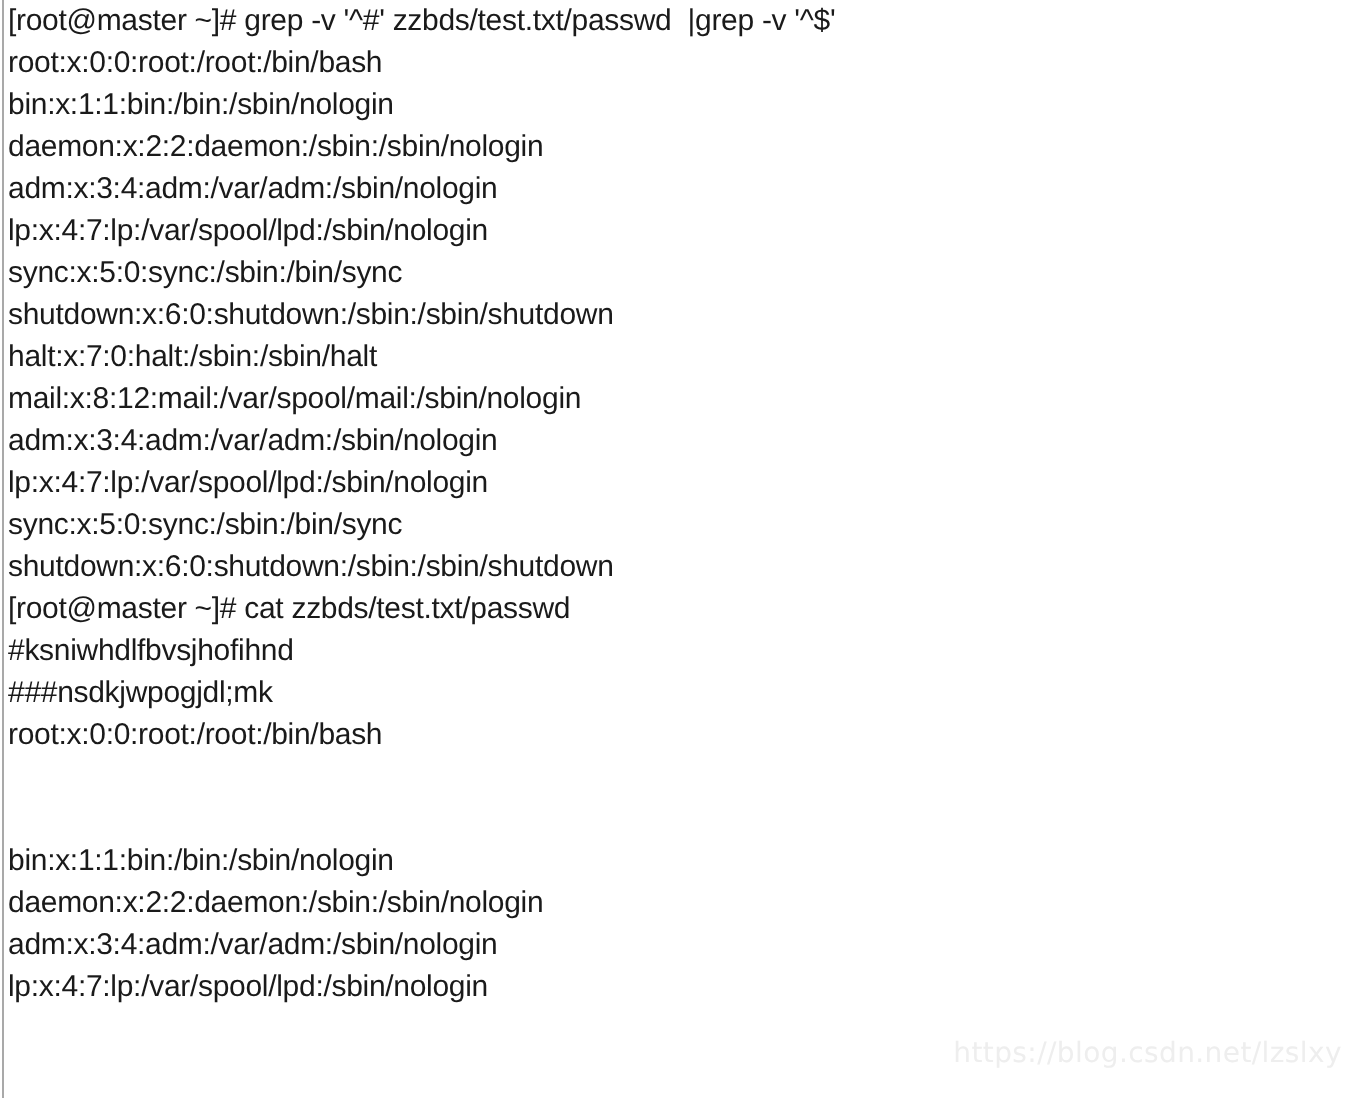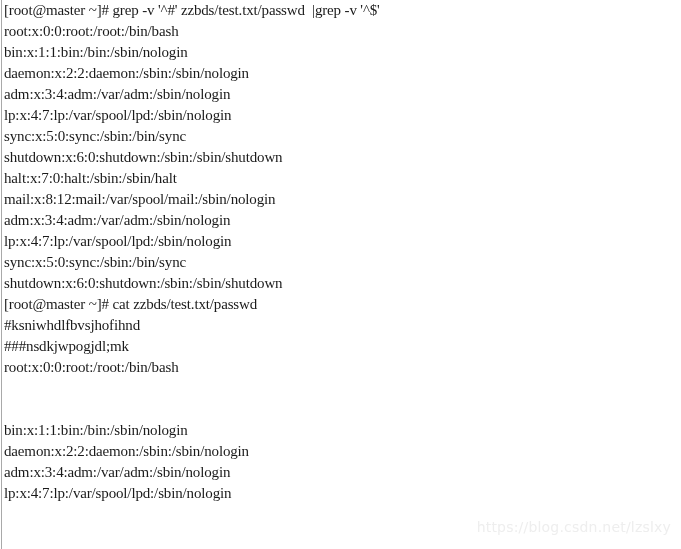--- a/index.html
+++ b/index.html
@@ -33,21 +33,21 @@
     font-family: "DejaVu Sans Mono", "Liberation Mono", monospace;
     font-size: 15px;
     line-height: 21px;
     color: #1a1a1a;
     white-space: pre;
     letter-spacing: -0.15px;
   }
   .term-line {
     height: 21px;
     white-space: pre;
-    font-family: Liberation Serif, serif;
+    font-family: Liberation Sans, sans-serif;
   }
   .term-line.blank {
     height: 21px;
   }
   #watermark {
     position: absolute;
     right: 10px;
     bottom: 14px;
     font-family: "DejaVu Sans", "Liberation Sans", sans-serif;
     font-size: 14px;

